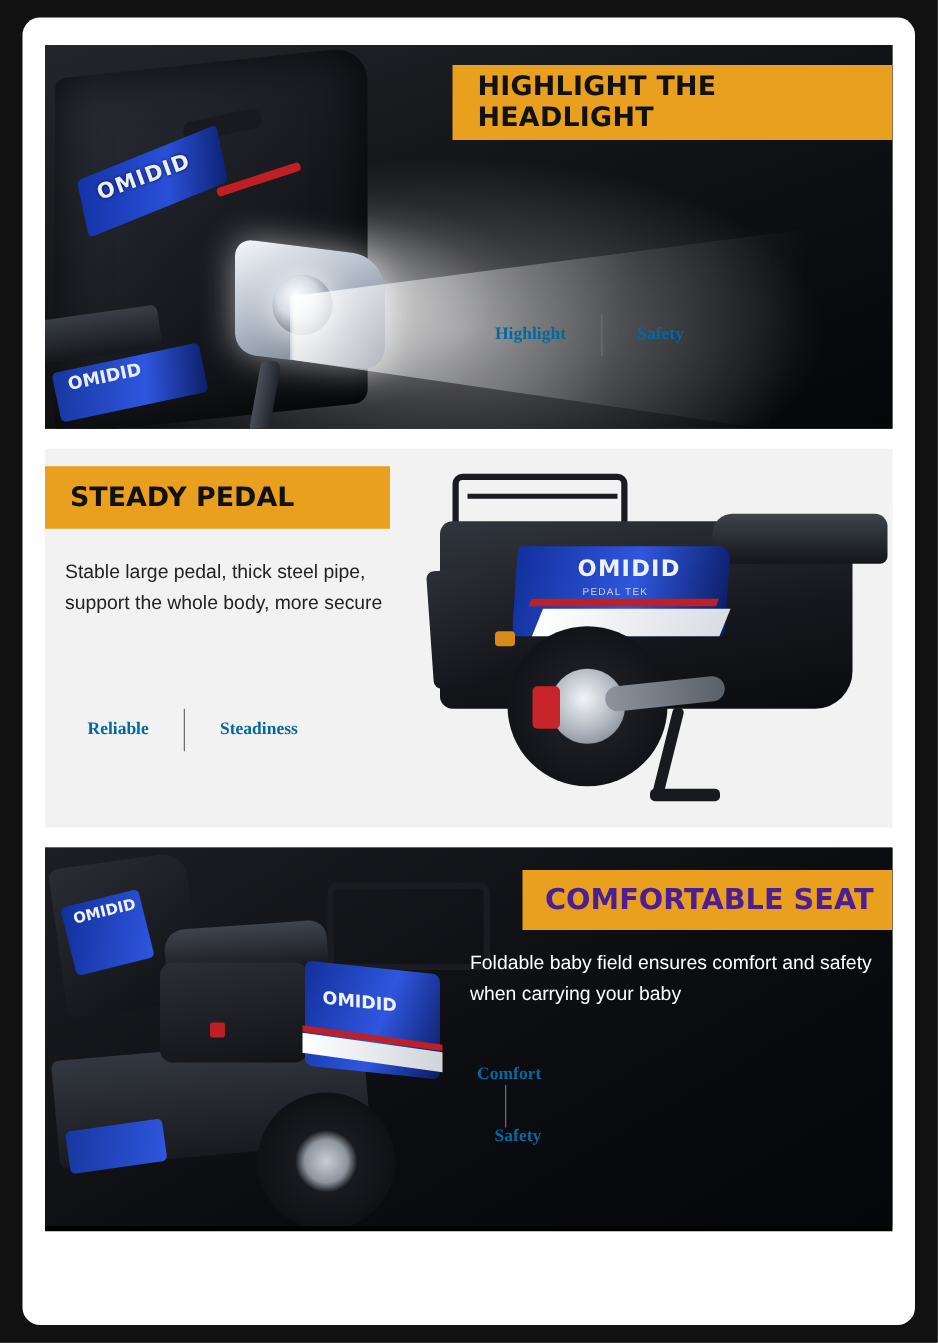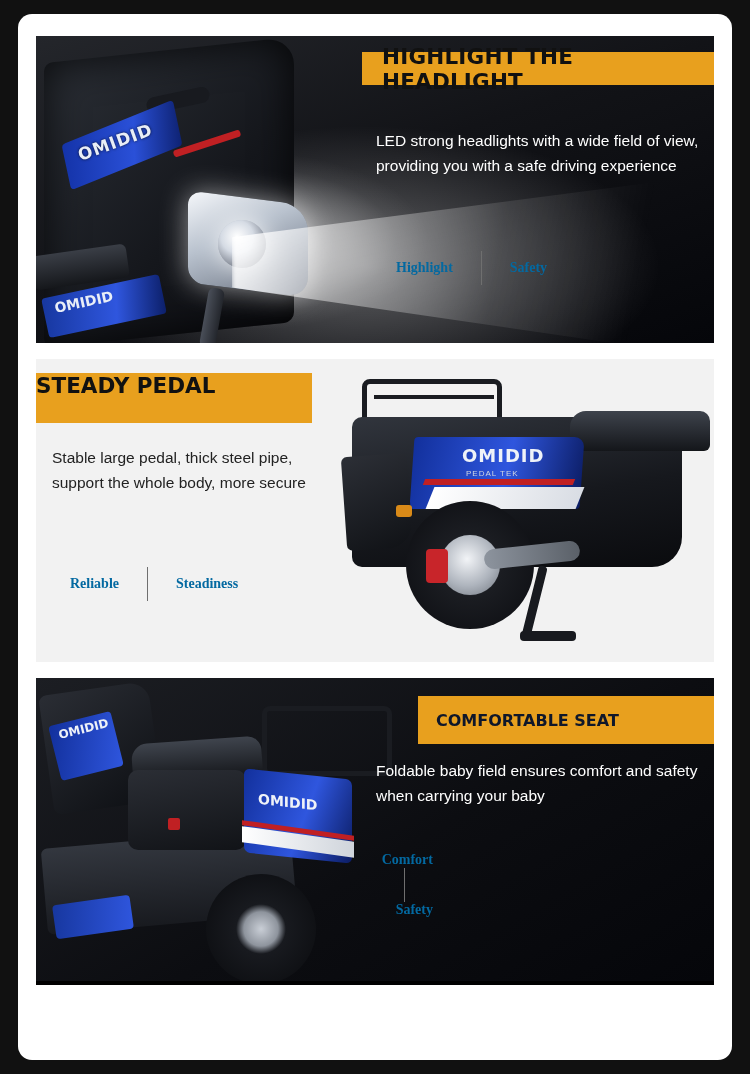--- a/index.html
+++ b/index.html
@@ -159,21 +159,21 @@
     left: 196px; top: 140px; width: 470px; height: 180px;
     background: linear-gradient(100deg, rgba(255,255,255,0.92) 0%, rgba(255,255,255,0.45) 22%, rgba(255,255,255,0.10) 56%, rgba(255,255,255,0) 85%);
     clip-path: polygon(0% 34%, 0% 62%, 100% 100%, 100% 0%);
     filter: blur(2px);
   }
 
   
   .c1-banner {
     position: absolute;
     right: 0; top: 16px;
-    width: 352px; height: 33px;
+    width: 352px; height: 60px;
     background: #e8a01e;
     display: flex;
     align-items: center;
     padding-left: 20px;
     box-sizing: border-box;
   }
   .c1-banner-text {
     font-family: "DejaVu Sans", sans-serif;
     font-weight: bold;
     font-size: 21.5px;
@@ -208,20 +208,22 @@
     margin: 0 28px;
   }
 
   
   .c2-banner {
     position: absolute;
     left: 0; top: 14px;
     width: 276px; height: 50px;
     background: #e8a01e;
     display: flex;
+    align-items: center;
+    padding-left: 20px;
     box-sizing: border-box;
   }
   .c2-banner-text {
     font-family: "DejaVu Sans", sans-serif;
     font-weight: bold;
     font-size: 21.5px;
     color: #111111;
   }
   .c2-desc {
     position: absolute;
@@ -461,22 +463,22 @@
     width: 296px; height: 48px;
     background: #e8a01e;
     display: flex;
     align-items: center;
     padding-left: 18px;
     box-sizing: border-box;
   }
   .c3-banner-text {
     font-family: "DejaVu Sans", sans-serif;
     font-weight: bold;
-    font-size: 16px;
-    color: #0f172a;
+    font-size: 23px;
+    color: #4c1d95;
   }
   .c3-desc {
     position: absolute;
     left: 340px; top: 80px; width: 330px;
     color: #ffffff;
     font-size: 15.5px;
     line-height: 25px;
   }
   .c3-tags {
     position: absolute;
@@ -505,21 +507,20 @@
         <div class="c1-head"></div>
         <div class="c1-lens"></div>
         <div class="c1-fork"></div>
         <div class="c1-beam"></div>
       </div>
 
       <div class="c1-banner">
         <span class="c1-banner-text">HIGHLIGHT THE HEADLIGHT</span>
       </div>
 
-      <div class="c1-desc">LED strong headlights with a wide field of view, providing you with a safe driving experience</div>
 
       <div class="c1-tags">
         <span class="tag-serif">Highlight</span>
         <span class="tag-div"></span>
         <span class="tag-serif">Safety</span>
       </div>
     </div>
 
     <div class="card card-light">
       <div class="c2-banner">

